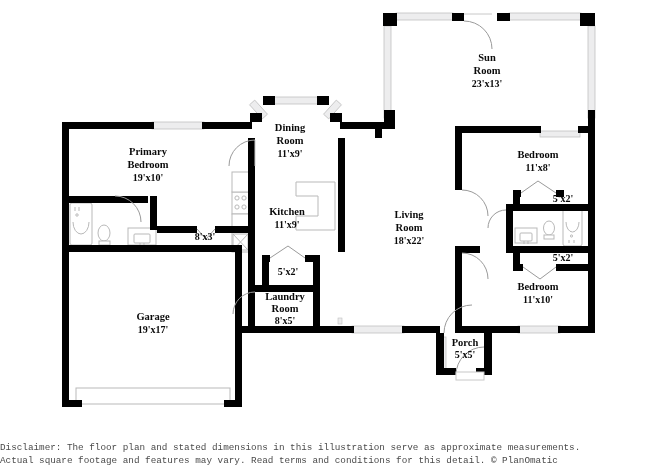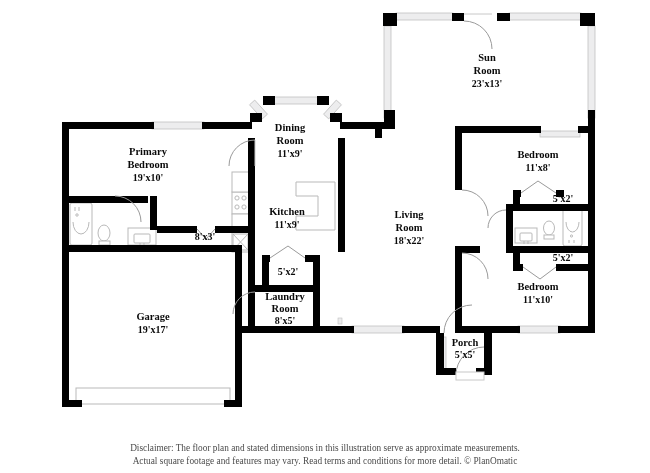--- a/index.html
+++ b/index.html
@@ -2,22 +2,22 @@
 <html><head>
 <meta charset="utf-8">
 <style>
   html,body{margin:0;padding:0;background:#ffffff;}
   body{width:650px;height:473px;overflow:hidden;font-family:"Liberation Serif",serif;}
   #plan{position:relative;width:650px;height:473px;background:#fff;}
   svg{display:block;}
   .lbl{font-family:"Liberation Serif",serif;font-weight:bold;fill:#0a0a0a;text-anchor:middle;}
   .lbl-name{font-size:10.5px;}
   .lbl-dim{font-size:10px;}
-  .disc{position:absolute;left:0;right:0;bottom:6px;text-align:center;
-        font-family:Liberation Serif, serif;font-size:9.3px;color:#4a4a4a;line-height:1.32;}
+  .disc{position:absolute;left:0;right:0;bottom:6px;
+        font-family:Liberation Mono, monospace;font-size:9.3px;color:#4a4a4a;line-height:1.32;}
   .disc span{display:block;}
 </style>
 </head>
 <body>
 
 <div id="plan">
 
 <svg width="650" height="473" viewBox="0 0 650 473">
 
   <g stroke="#b9b9b9" fill="#ffffff" stroke-width="1">
@@ -299,16 +299,16 @@
     <text class="lbl lbl-dim" x="205" y="240">8'x3'</text>
     <text class="lbl lbl-dim" x="288" y="275">5'x2'</text>
     <text class="lbl lbl-dim" x="563" y="202">5'x2'</text>
     <text class="lbl lbl-dim" x="563" y="261">5'x2'</text>
   </g>
 
 </svg>
 
 <div class="disc">
   <span>Disclaimer: The floor plan and stated dimensions in this illustration serve as approximate measurements.</span>
-  <span>Actual square footage and features may vary. Read terms and conditions for more detail. © PlanOmatic</span>
+  <span>Actual square footage and features may vary. Read terms and conditions for this detail. © PlanOmatic</span>
 </div>
 
 </div>
 
 </body></html>

